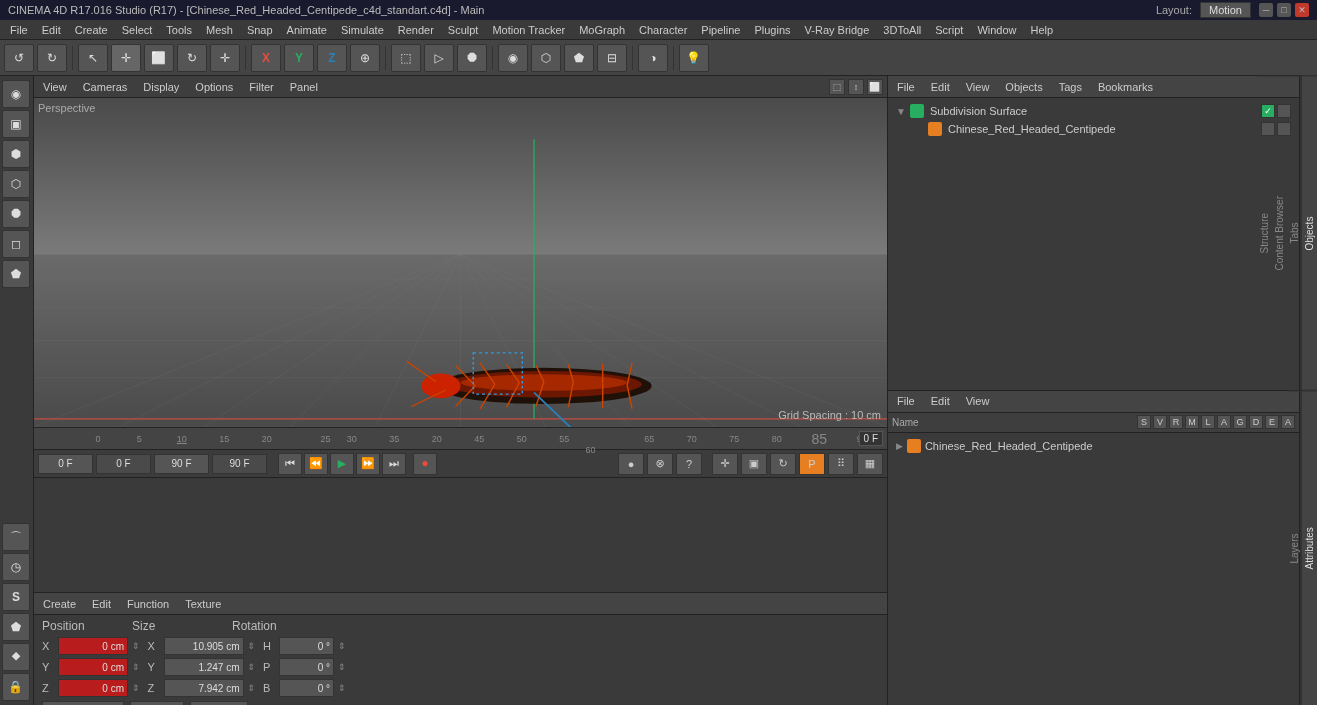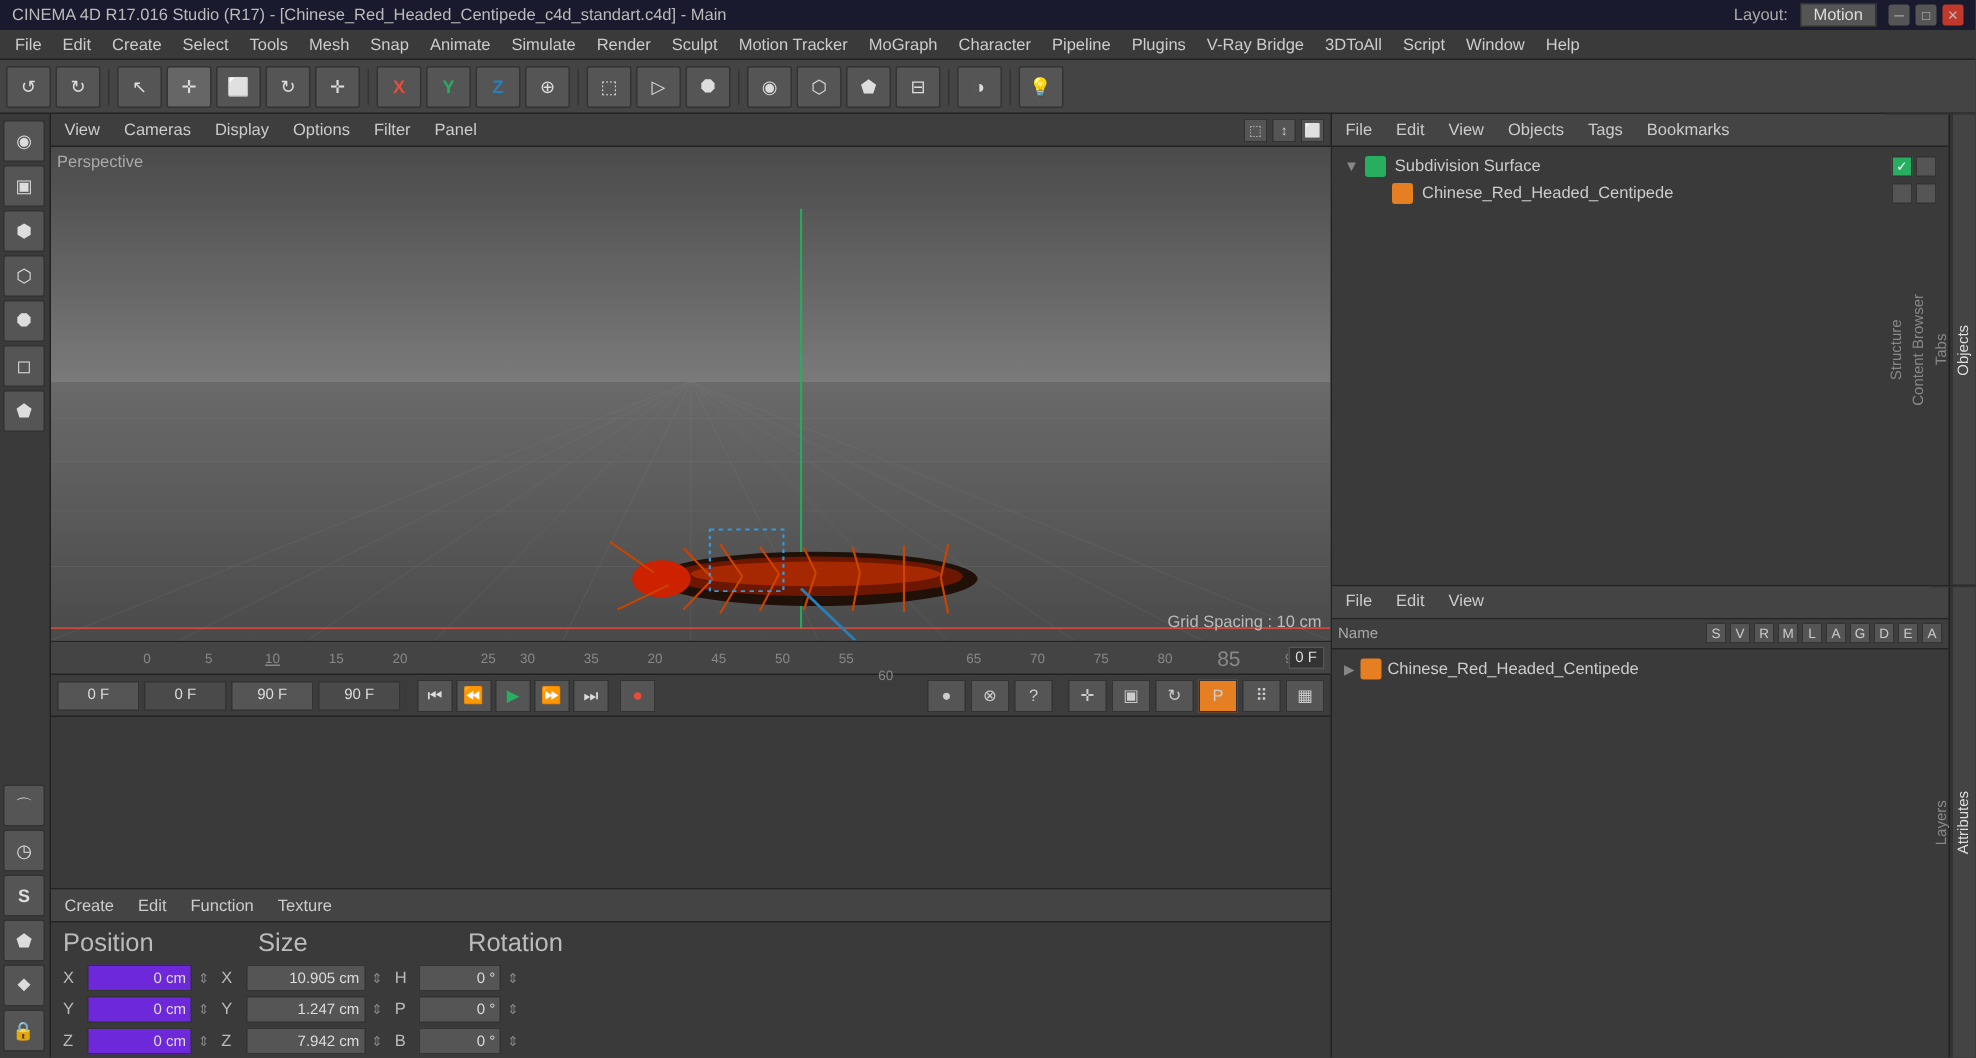--- a/index.html
+++ b/index.html
@@ -134,26 +134,26 @@
       flex: 1; display: flex; align-items: center; padding: 4px 8px; gap: 8px;
     }
 
     .mat-preview {
       width: 60px; height: 60px; border-radius: 50%; background: radial-gradient(circle at 35% 35%, #cc4400, #660000, #000);
       border: 2px solid #555; cursor: pointer; display: flex; flex-direction: column;
       align-items: center;
     }
     .mat-label { font-size: 9px; color: #ccc; margin-top: 2px; text-align: center; }
     #psr-header {
-      display: flex; gap: 40px; font-size: 17px; color: #bbb; margin-bottom: 4px;
+      display: flex; font-size: 12px; color: #bbb; margin-bottom: 4px;
     }
     .psr-row { display: flex; align-items: center; gap: 4px; margin-bottom: 3px; }
     .psr-label { width: 12px; font-size: 11px; color: #bbb; }
     .psr-field {
-      width: 70px; height: 18px; background: #6d28d9; border: 1px solid #333;
+      width: 70px; height: 18px; background: #b91c1c; border: 1px solid #333;
       color: #ddd; font-size: 10px; padding: 0 3px; text-align: right;
     }
     .psr-arrows { font-size: 9px; color: #888; }
     .psr-field2 {
       width: 80px; height: 18px; background: #555; border: 1px solid #333;
       color: #ddd; font-size: 10px; padding: 0 3px; text-align: right;
     }
     .psr-field3 {
       width: 55px; height: 18px; background: #555; border: 1px solid #333;
       color: #ddd; font-size: 10px; padding: 0 3px; text-align: right;

